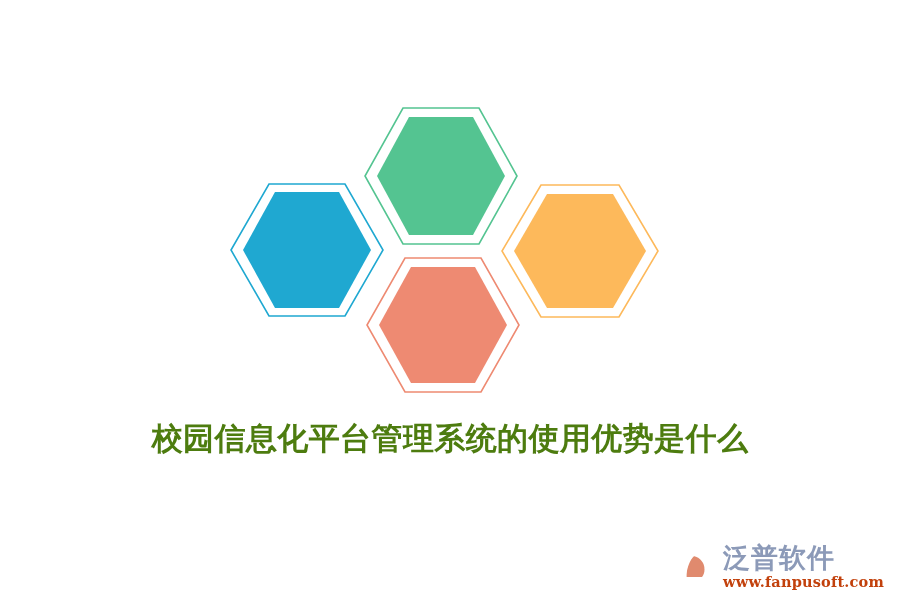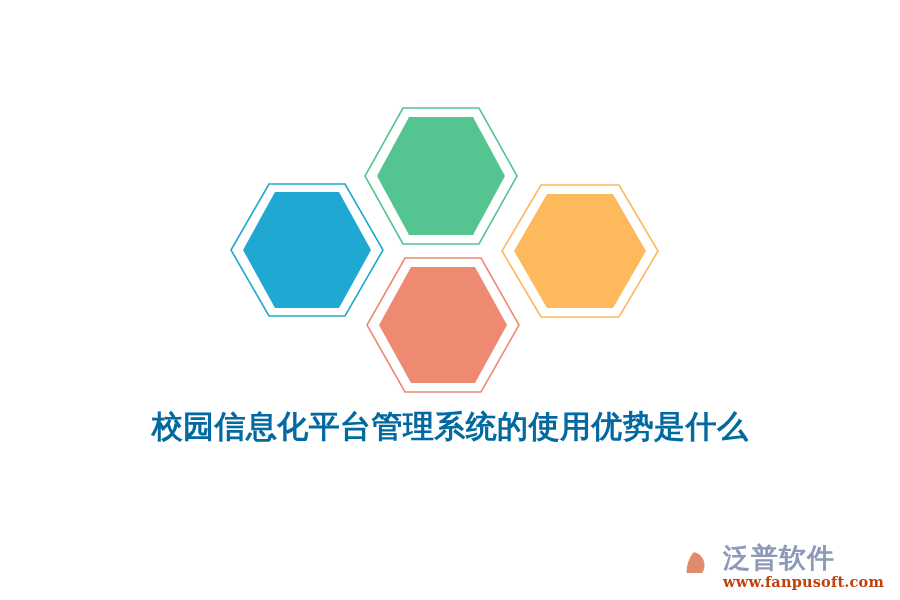--- a/index.html
+++ b/index.html
@@ -39,37 +39,37 @@
   
   #title-bar {
     position: absolute;
     left: 0;
     top: 404px;
     width: 900px;
     text-align: center;
   }
   #page-title {
     display: inline-block;
-    margin: 0;
+    margin: 12px;
     font-family: "DejaVu Sans", "Liberation Sans", sans-serif;
     font-size: 31px;
     line-height: 44px;
     font-weight: bold;
     letter-spacing: 0.4px;
-    color: #0369a1;
+    color: #4d7c0f;
     white-space: nowrap;
   }
 
   
   #brand {
     position: absolute;
     right: 16px;
     bottom: 10px;
     display: flex;
-    align-items: flex-start;
+    align-items: center;
     gap: 10px;
   }
   #brand-mark {
     width: 40px;
     height: 40px;
     flex: 0 0 40px;
   }
   #brand-mark svg {
     display: block;
     width: 40px;

